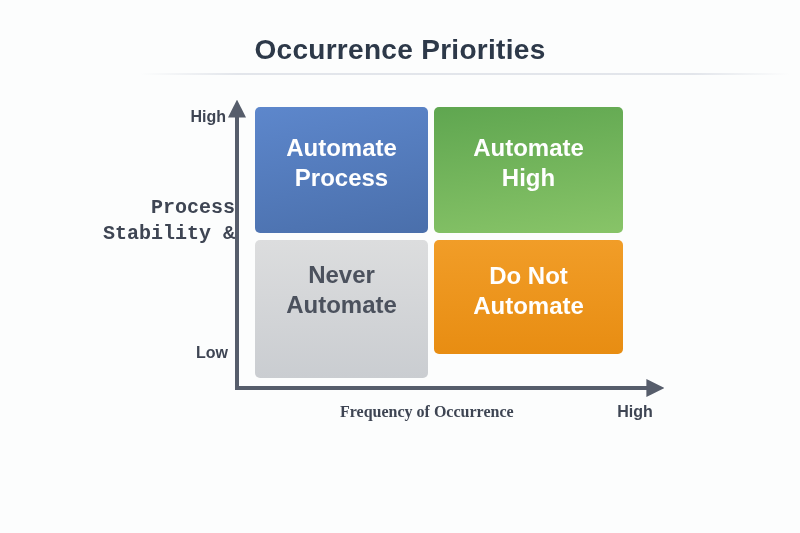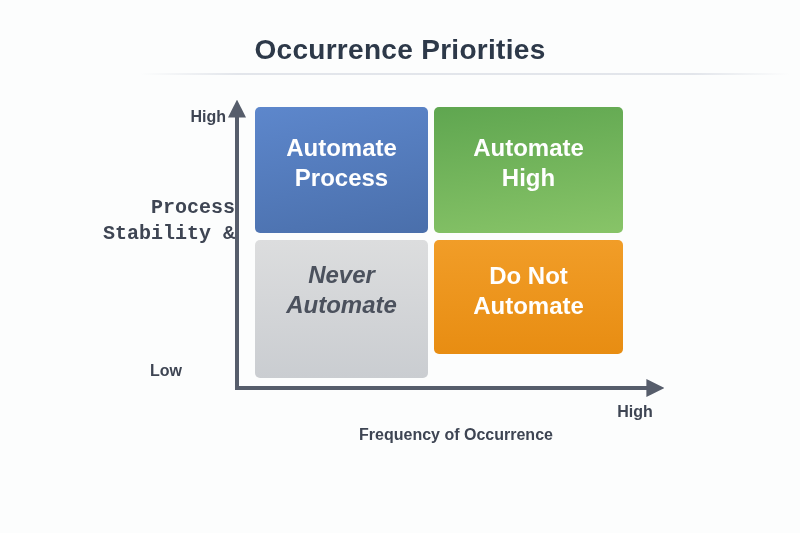--- a/index.html
+++ b/index.html
@@ -23,27 +23,27 @@
     background:linear-gradient(90deg,rgba(205,210,220,0),rgba(205,210,220,.55) 15%,rgba(205,210,220,.55) 85%,rgba(205,210,220,0));
   }
   
   .axes{position:absolute;left:0;top:0;}
   
   .lbl{
     position:absolute;
     color:#3e4553;font-weight:600;font-size:16px;
   }
   .y-high{left:150px;width:76px;top:108px;text-align:right;}
-  .y-low{left:150px;width:78px;top:362px;text-align:left;}
+  .y-low{left:150px;width:78px;top:344px;text-align:right;}
   .y-title{
     left:58px;width:177px;top:195px;
     text-align:right;line-height:26px;font-size:20px;
   }
   .y-title span{display:block;font-family:Liberation Mono, monospace;}
-  .x-title{left:340px;width:232px;top:426px;text-align:center;}
+  .x-title{left:340px;width:232px;top:403px;font-family:Liberation Serif, serif;}
   .x-high{left:602px;width:66px;top:403px;text-align:center;}
   
   .quad{
     position:absolute;border-radius:5px;
     display:flex;align-items:center;justify-content:center;
   }
   .q-tl{left:255px;top:107px;width:173px;height:126px;
     background:linear-gradient(168deg,#5d87cc 0%,#4a6fab 100%);}
   .q-tr{left:434px;top:107px;width:189px;height:126px;
     background:linear-gradient(172deg,#5fa650 0%,#88c468 100%);}
@@ -51,21 +51,21 @@
     background:linear-gradient(180deg,#dcddde 0%,#cacdd1 100%);}
   .q-br{left:434px;top:240px;width:189px;height:114px;
     background:linear-gradient(180deg,#f19d28 0%,#e88d12 100%);}
   .qtext{
     text-align:center;
     font-size:24px;font-weight:700;line-height:30px;
     color:#ffffff;
   }
   .qtext span{display:block;}
   .q-tl .qtext,.q-tr .qtext{padding-bottom:14px;}
-  .q-bl .qtext{padding-bottom:38px;color:#4b515d;font-style:italic;}
+  .q-bl .qtext{padding-bottom:38px;color:#4b515d;}
   .q-br .qtext{padding-bottom:12px;}
 </style>
 </head>
 <body>
 
 <div class="stage">
 
   <div class="title">Occurrence Priorities</div>
   <div class="title-rule"></div>
 

